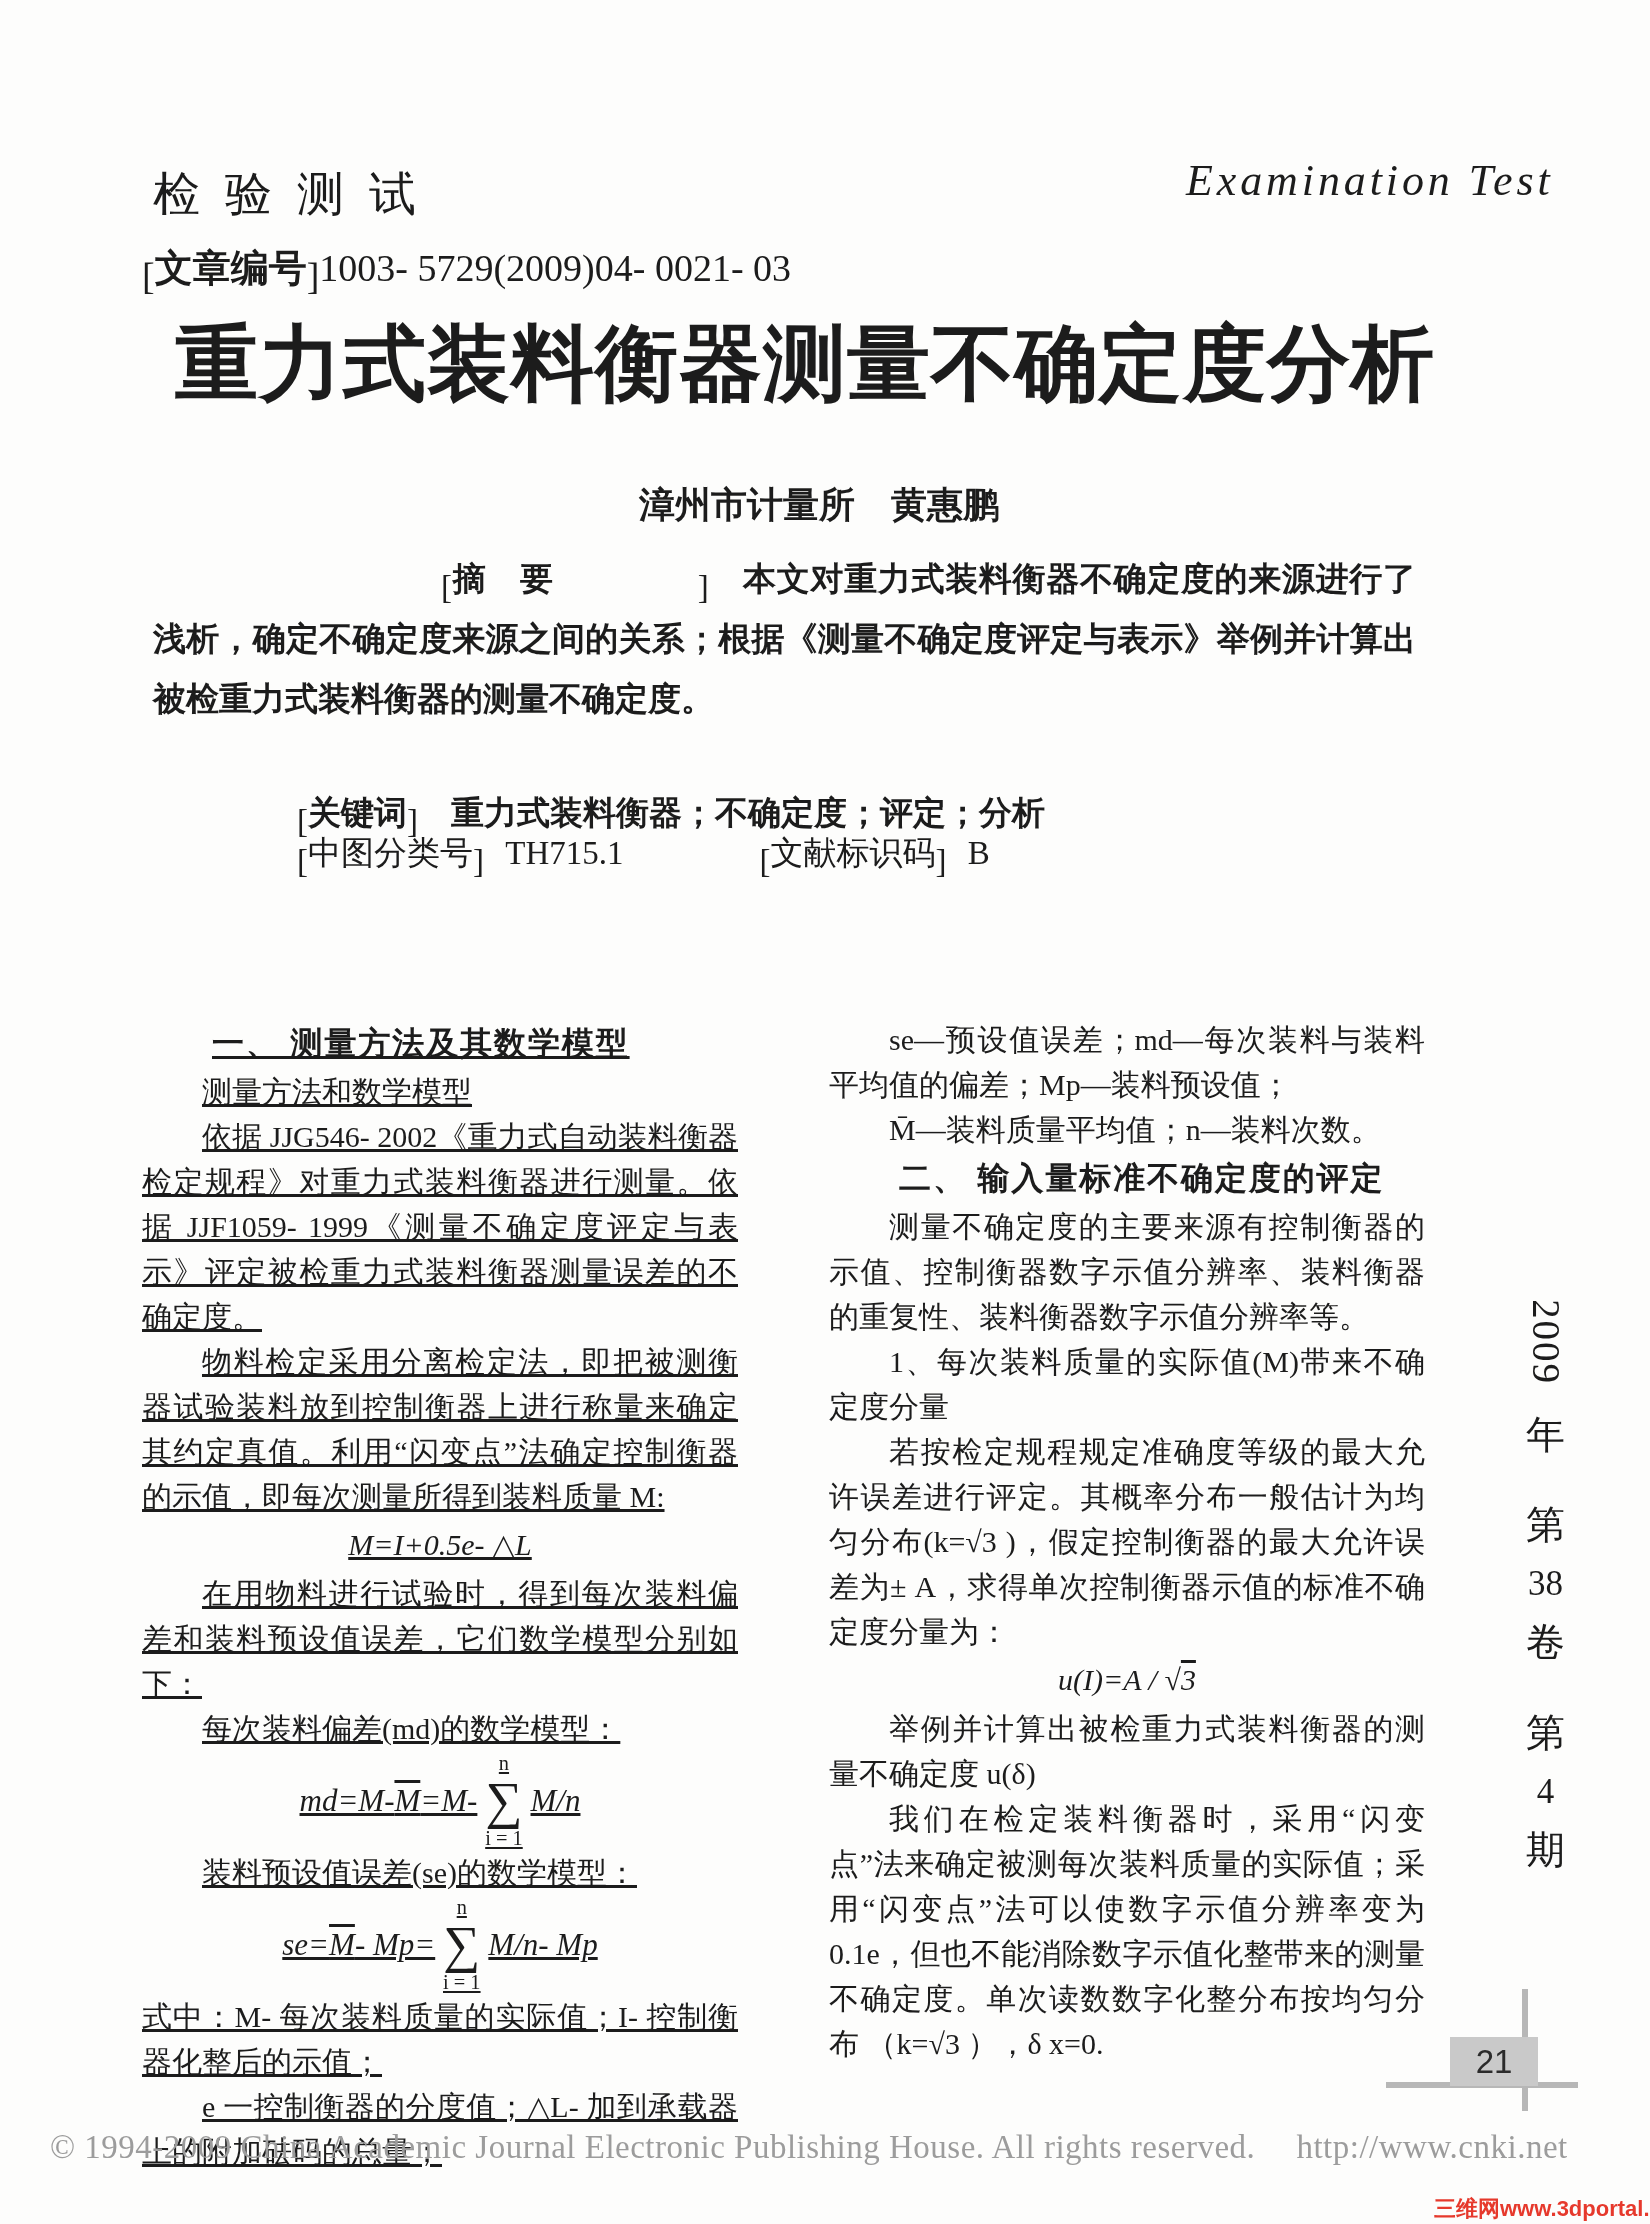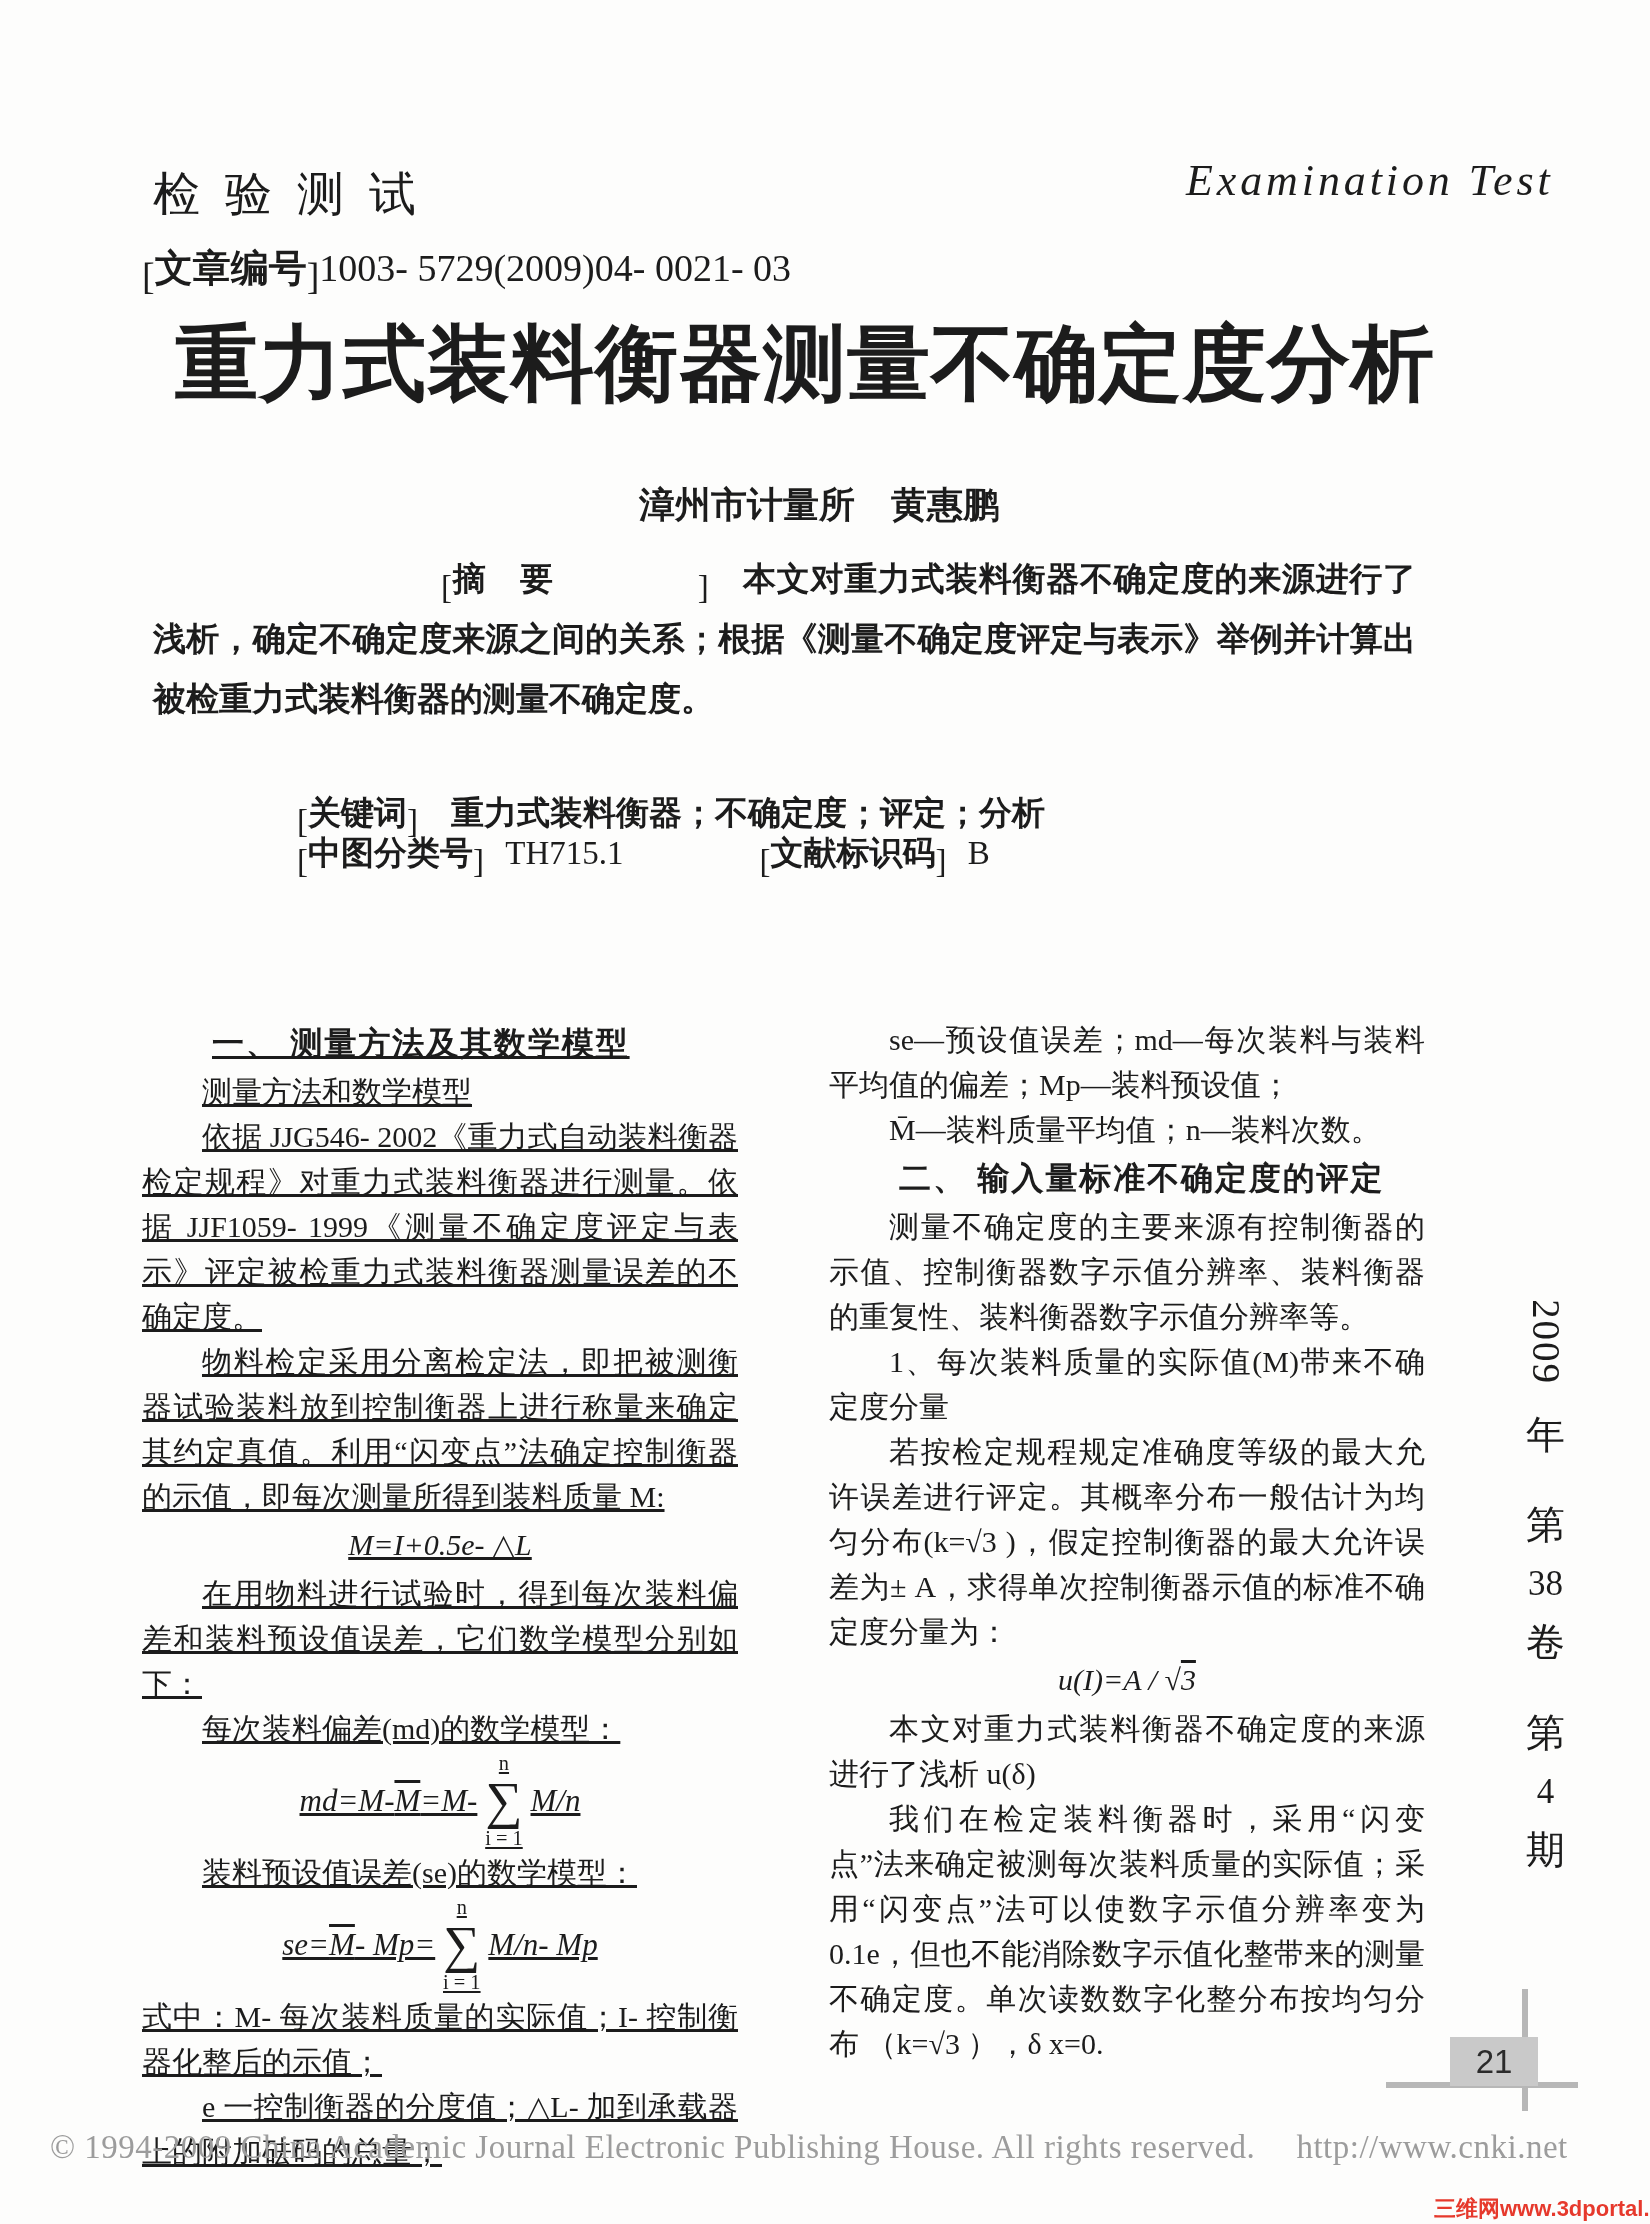--- a/index.html
+++ b/index.html
@@ -20,21 +20,21 @@
   .title{position:absolute;left:87px;top:309px;width:1436px;text-align:center;
          font-size:83px;font-weight:700;letter-spacing:1px;white-space:nowrap;}
   .byline{position:absolute;left:0;top:481px;width:1622px;text-align:center;font-size:36px;font-weight:600;padding-left:8px;}
 
   
   .abs{position:absolute;left:153px;top:549px;width:1263px;font-size:33px;line-height:60px;
        font-weight:600;text-align:justify;text-indent:144px;}
   .kw{position:absolute;left:297px;top:745px;font-size:33px;font-weight:600;margin-top:46px;}
   .kw .gap{display:inline-block;width:33px;}
   .cls{position:absolute;left:297px;top:831px;font-size:33px;}
-  .cls .lbl{font-family:"Liberation Sans","DejaVu Sans",sans-serif;font-weight:700;}
+  .cls .lbl{font-family:"Liberation Sans","DejaVu Sans",sans-serif;font-weight:400;}
   .cls .val{font-family:"Liberation Serif",serif;font-weight:400;margin-left:21.3px;}
   .cls .second{margin-left:136px;}
 
   
   .col{position:absolute;top:1017px;width:596px;font-size:30px;line-height:45px;text-align:justify;}
   .col-left{left:142px;text-decoration:underline;}
   .col-right{left:829px;}
   .col p{margin:0;}
   .ind{text-indent:60px;}
   .h-sec{font-family:"Liberation Sans","DejaVu Sans",sans-serif;font-weight:700;font-size:32px;
@@ -132,21 +132,21 @@
   <div class="col col-right">
     <p class="ind">se—预设值误差；md—每次装料与装料平均值的偏差；Mp—装料预设值；</p>
     <p class="ind">M̄—装料质量平均值；n—装料次数。</p>
     <p class="h-sec">二、 输入量标准不确定度的评定</p>
     <p class="ind">测量不确定度的主要来源有控制衡器的示值、控制衡器数字示值分辨率、装料衡器的重复性、装料衡器数字示值分辨率等。</p>
     <p class="ind">1、每次装料质量的实际值(M)带来不确定度分量</p>
     <p class="ind">若按检定规程规定准确度等级的最大允许误差进行评定。其概率分布一般估计为均匀分布(k=√3 )，假定控制衡器的最大允许误差为± A，求得单次控制衡器示值的标准不确定度分量为：</p>
     <p class="formula-line">
       <span>u(I)=A / √</span><span class="ol">3</span>
     </p>
-    <p class="ind">本文对重力式装料衡器不确定度的来源进行了浅析 u(δ)</p>
+    <p class="ind">举例并计算出被检重力式装料衡器的测量不确定度 u(δ)</p>
     <p class="ind">我们在检定装料衡器时，采用“闪变点”法来确定被测每次装料质量的实际值；采用“闪变点”法可以使数字示值分辨率变为 0.1e，但也不能消除数字示值化整带来的测量不确定度。单次读数数字化整分布按均匀分布 （k=√3 ），δ x=0.</p>
   </div>
 
   <div class="sidebar">
     <span class="side-year">
         <span class="rot">2009</span>
       </span>
     <span>年</span>
     <span class="mt">第</span>
     <span class="vol38">38</span>

